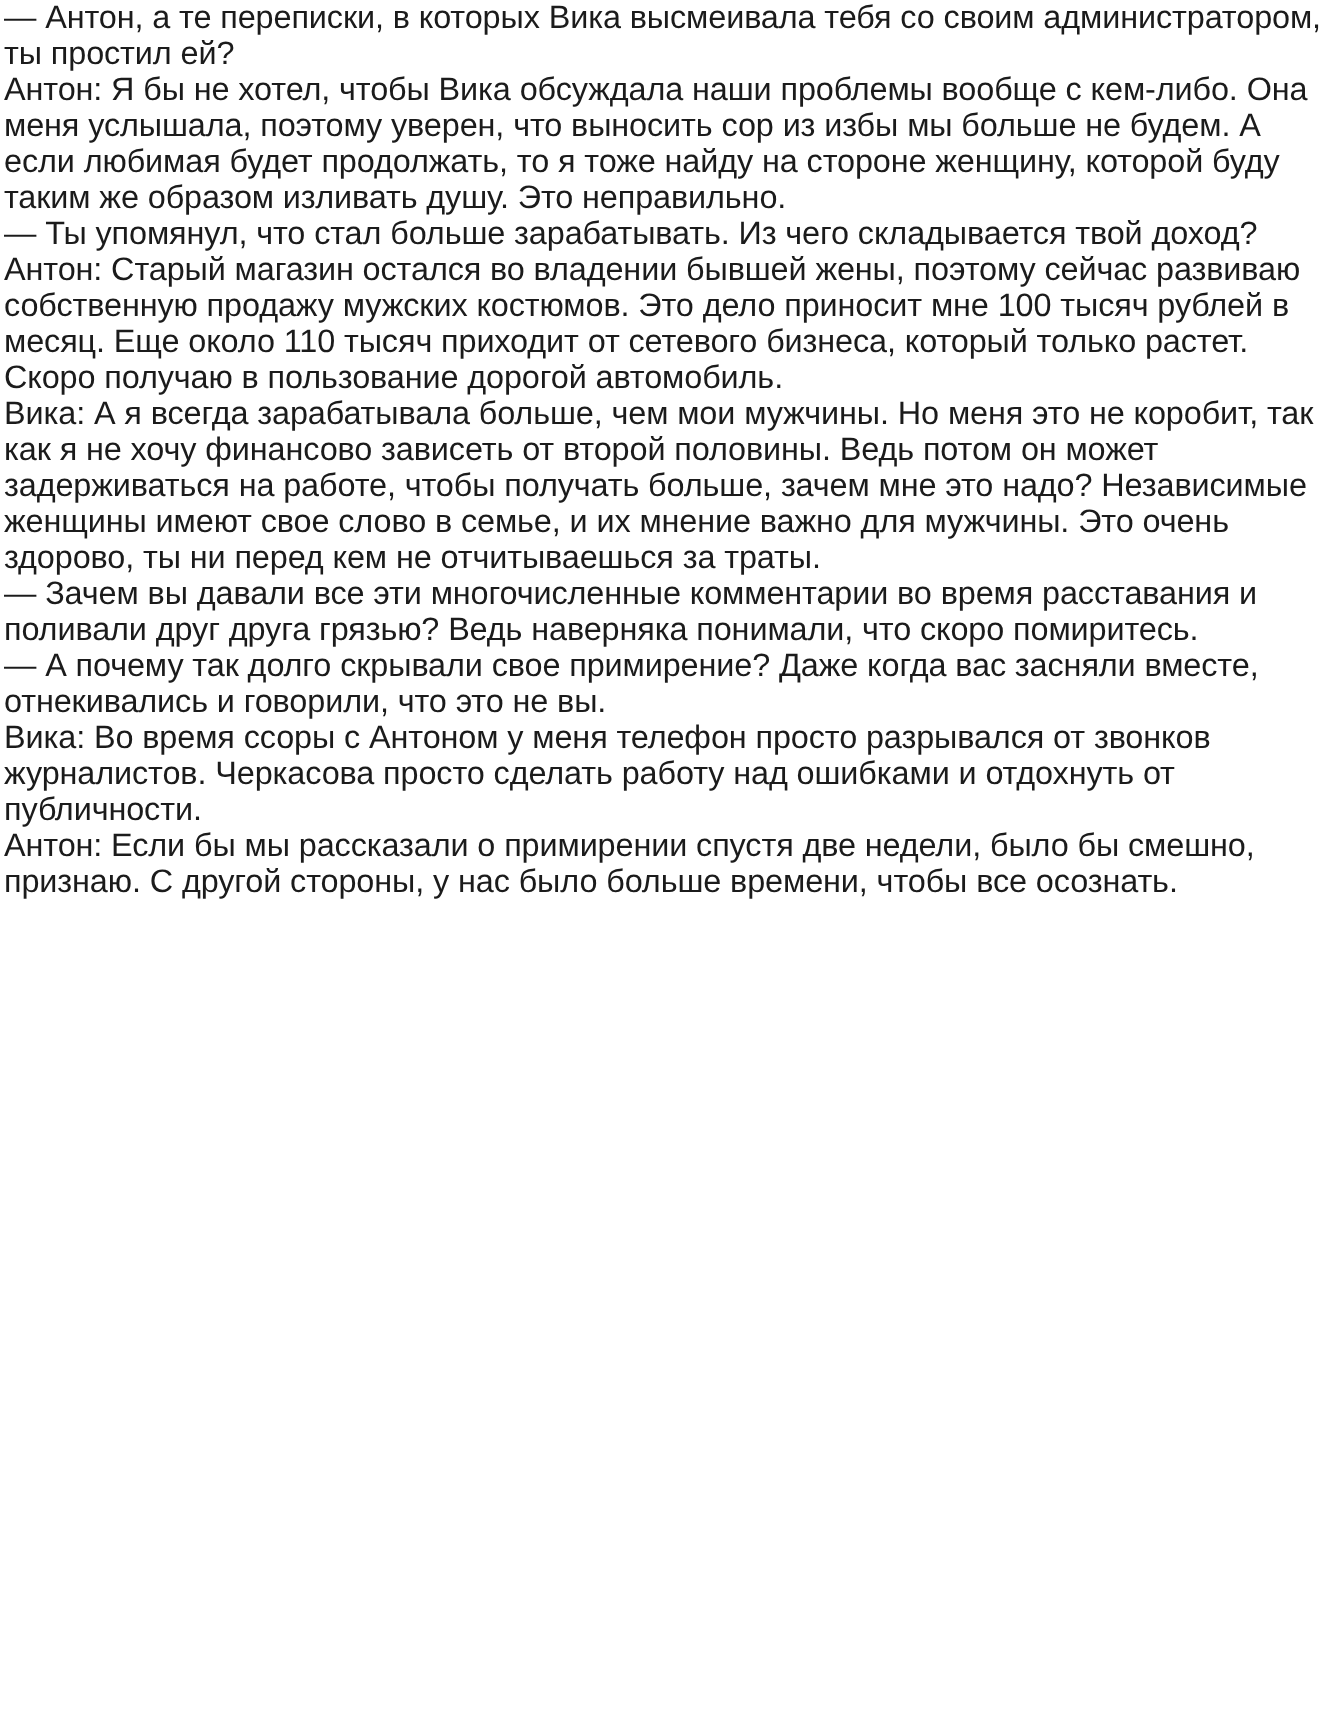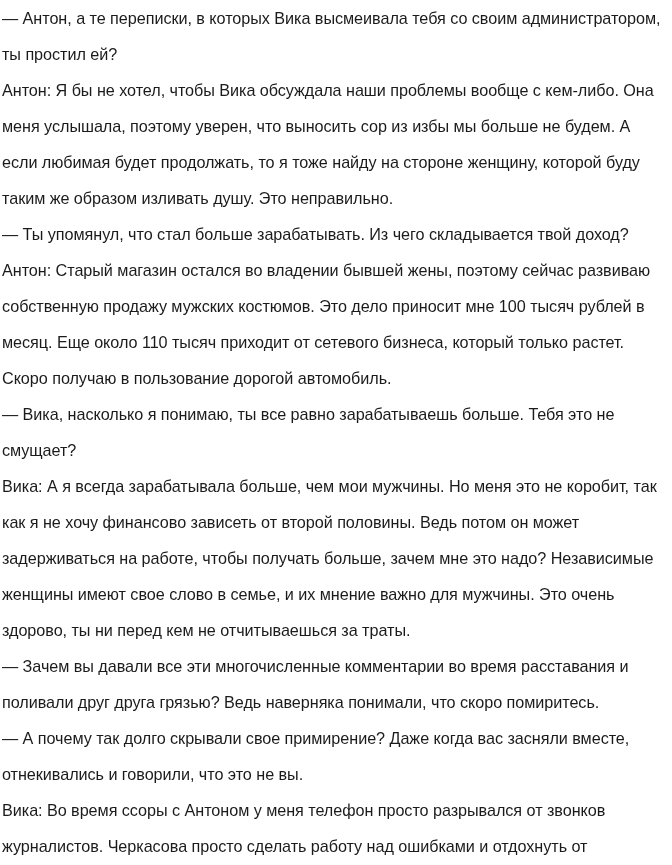--- a/index.html
+++ b/index.html
@@ -28,21 +28,21 @@
     padding: 0;
   }
 
   .qa-block + .qa-block {
   }
 
   .line-para {
     margin: 0;
     padding: 0;
     font-size: 16.2px;
-    line-height: 36px;
+    line-height: 18px;
     color: #1b1b1b;
     text-align: left;
     letter-spacing: -0.05px;
     word-spacing: 0px;
     white-space: normal;
     -webkit-font-smoothing: antialiased;
   }
 
   .line-para + .line-para {
     margin-top: 0;
@@ -57,21 +57,20 @@
     <p class="line-para">— Антон, а те переписки, в которых Вика высмеивала тебя со своим администратором, ты простил ей?</p>
     <p class="line-para">Антон: Я бы не хотел, чтобы Вика обсуждала наши проблемы вообще с кем-либо. Она меня услышала, поэтому уверен, что выносить сор из избы мы больше не будем. А если любимая будет продолжать, то я тоже найду на стороне женщину, которой буду таким же образом изливать душу. Это неправильно.</p>
   </section>
 
   <section class="qa-block">
     <p class="line-para">— Ты упомянул, что стал больше зарабатывать. Из чего складывается твой доход?</p>
     <p class="line-para">Антон: Старый магазин остался во владении бывшей жены, поэтому сейчас развиваю собственную продажу мужских костюмов. Это дело приносит мне 100 тысяч рублей в месяц. Еще около 110 тысяч приходит от сетевого бизнеса, который только растет. Скоро получаю в пользование дорогой автомобиль.</p>
   </section>
 
   <section class="qa-block">
-    <p class="line-para">— Вика, насколько я понимаю, ты все равно зарабатываешь больше. Тебя это не смущает?</p>
     <p class="line-para">Вика: А я всегда зарабатывала больше, чем мои мужчины. Но меня это не коробит, так как я не хочу финансово зависеть от второй половины. Ведь потом он может задерживаться на работе, чтобы получать больше, зачем мне это надо? Независимые женщины имеют свое слово в семье, и их мнение важно для мужчины. Это очень здорово, ты ни перед кем не отчитываешься за траты.</p>
   </section>
 
   <section class="qa-block">
     <p class="line-para">— Зачем вы давали все эти многочисленные комментарии во время расставания и поливали друг друга грязью? Ведь наверняка понимали, что скоро помиритесь.</p>
   </section>
 
   <section class="qa-block">
     <p class="line-para">— А почему так долго скрывали свое примирение? Даже когда вас засняли вместе, отнекивались и говорили, что это не вы.</p>
     <p class="line-para">Вика: Во время ссоры с Антоном у меня телефон просто разрывался от звонков журналистов. Черкасова просто сделать работу над ошибками и отдохнуть от публичности.</p>

